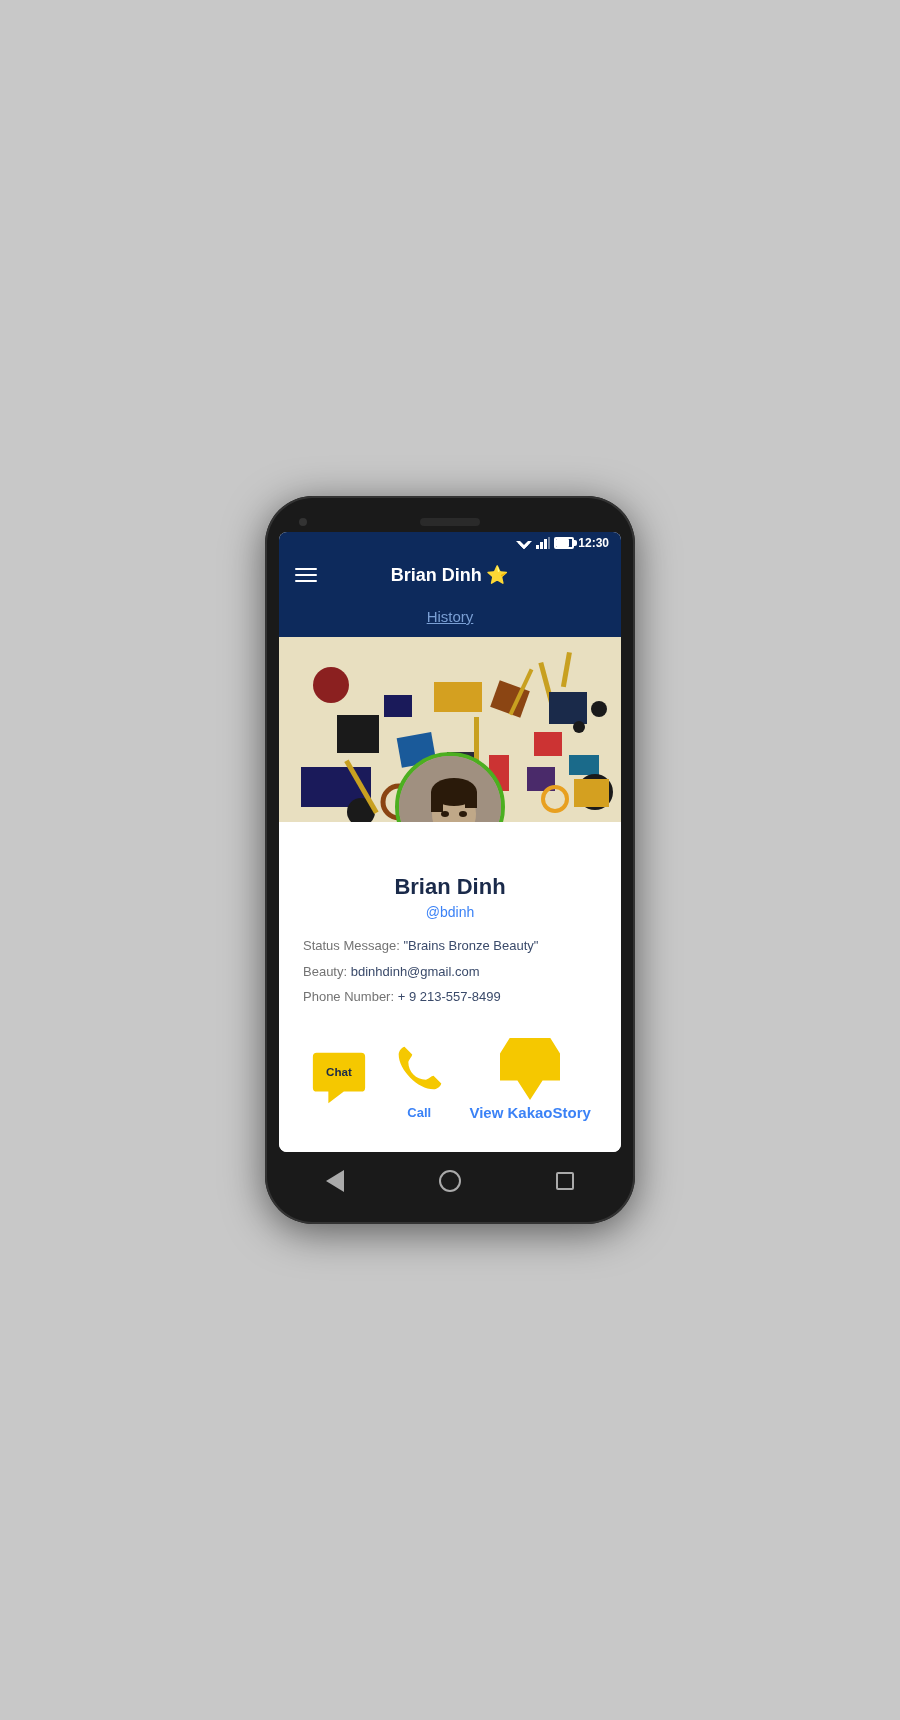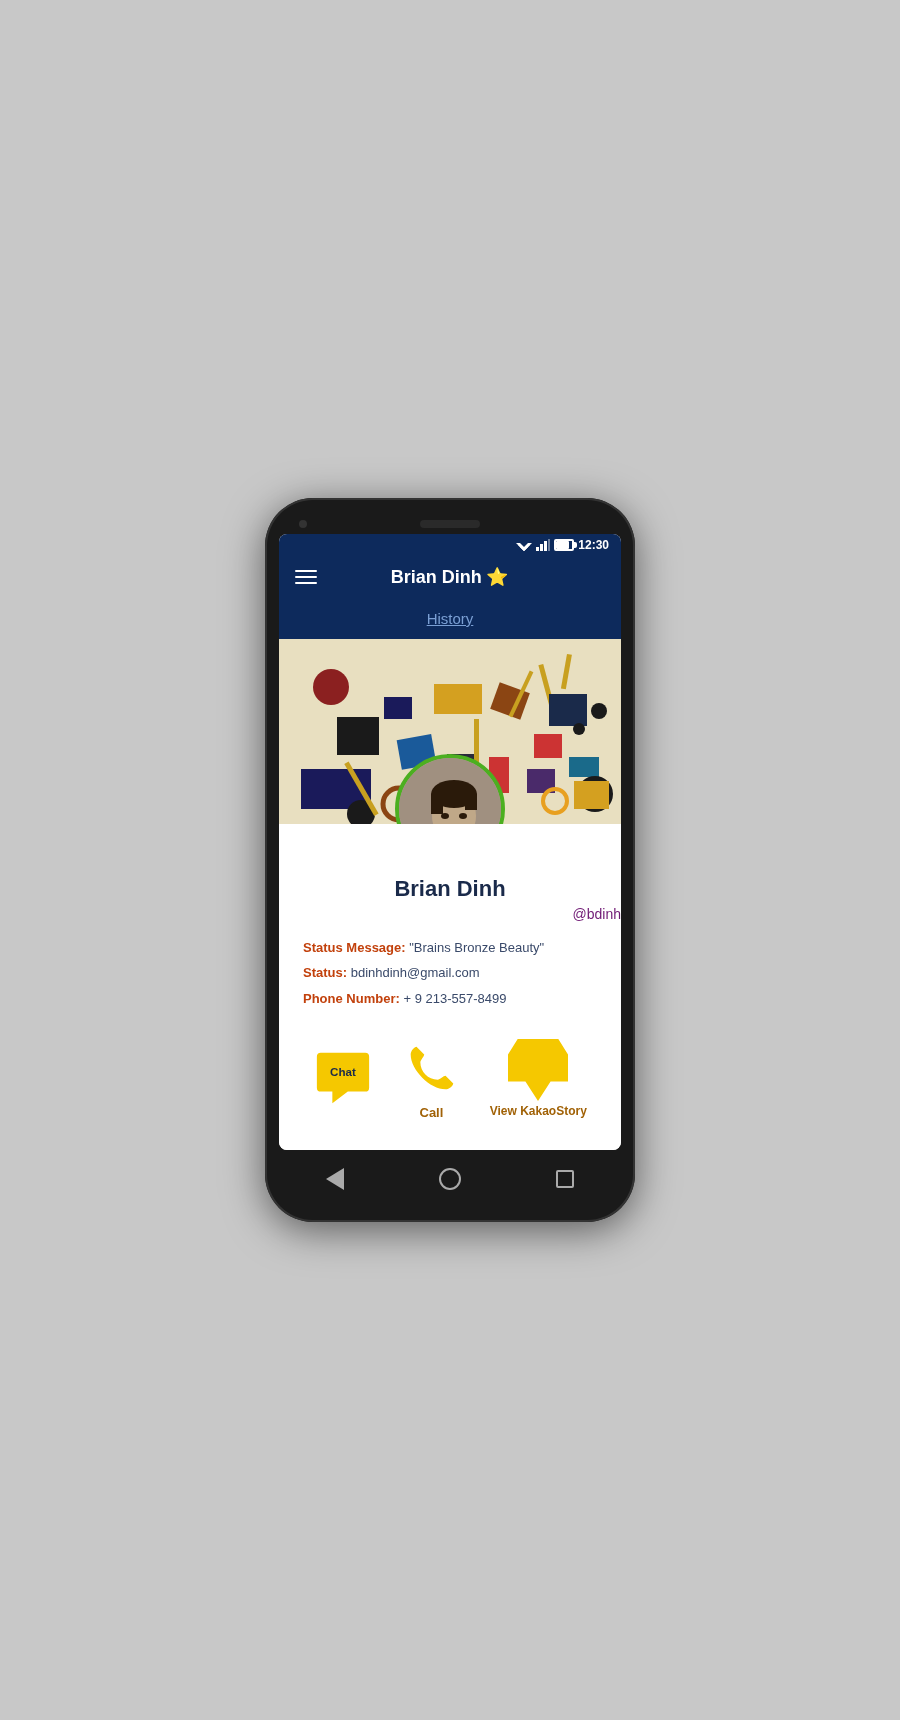--- a/index.html
+++ b/index.html
@@ -206,41 +206,40 @@
 
     .profile-name {
       font-size: 22px;
       font-weight: 700;
       color: #1a2a4a;
       margin-bottom: 4px;
     }
 
     .profile-username {
       font-size: 14px;
-      color: #701a75;
+      color: #3b82f6;
       margin-bottom: 16px;
-      text-align: right;
     }
 
     .profile-info {
       text-align: left;
       padding: 0 24px;
       margin-bottom: 20px;
     }
 
     .info-row {
       font-size: 13px;
       color: #3a4a6a;
       margin-bottom: 6px;
       line-height: 1.5;
     }
 
     .info-label {
-      font-weight: 700;
-      color: #c2410c;
+      font-weight: 400;
+      color: #737373;
     }
 
     
     .action-buttons {
       display: flex;
       justify-content: space-around;
       align-items: center;
       padding: 10px 20px;
     }
 
@@ -255,21 +254,21 @@
     .btn-icon {
       width: 60px;
       height: 60px;
       display: flex;
       align-items: center;
     }
 
     .btn-label {
       font-size: 13px;
       font-weight: 700;
-      color: #a16207;
+      color: #3b82f6;
     }
 
     
     .nav-bar {
       background: #1a1a1a;
       display: flex;
       justify-content: space-around;
       align-items: center;
       padding: 14px 0;
       margin-top: 4px;
@@ -448,21 +447,21 @@
     <div class="profile-content">
       <div class="profile-name">Brian Dinh</div>
       <div class="profile-username">@bdinh</div>
 
       <div class="profile-info">
         <div class="info-row">
           <span class="info-label">Status Message:</span>
           <span>"Brains Bronze Beauty"</span>
         </div>
         <div class="info-row">
-          <span class="info-label">Status:</span>
+          <span class="info-label">Beauty:</span>
           <span>bdinhdinh@gmail.com</span>
         </div>
         <div class="info-row">
           <span class="info-label">Phone Number:</span>
           <span>+ 9 213-557-8499</span>
         </div>
       </div>
 
       <div class="action-buttons">
 
@@ -483,21 +482,21 @@
           </div>
           <span class="btn-label">Call</span>
         </div>
 
         <div class="action-btn">
           <div class="btn-icon">
             <svg width="62" height="68" viewBox="0 0 62 68">
               <path d="M10,4 L52,4 L62,20 L62,48 L44,48 L31,68 L18,48 L0,48 L0,20 Z" fill="#f5c800"></path>
             </svg>
           </div>
-          <span class="btn-label" style="font-size:12px; line-height:1.3">View KakaoStory</span>
+          <span class="btn-label" style="font-size:15px; line-height:1.3">View KakaoStory</span>
         </div>
       </div>
     </div>
   </div>
 
   <div class="nav-bar">
     <div>
       <div class="nav-back"></div>
     </div>
     <div>

